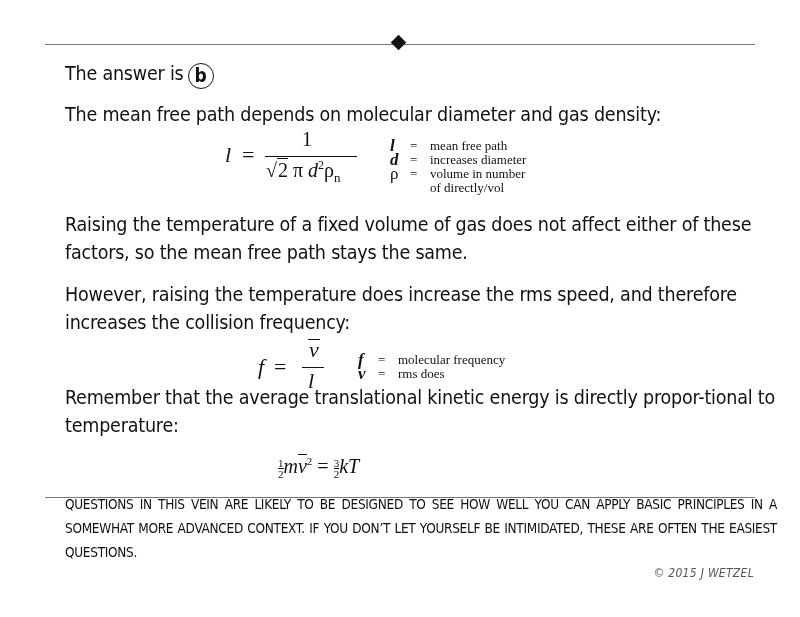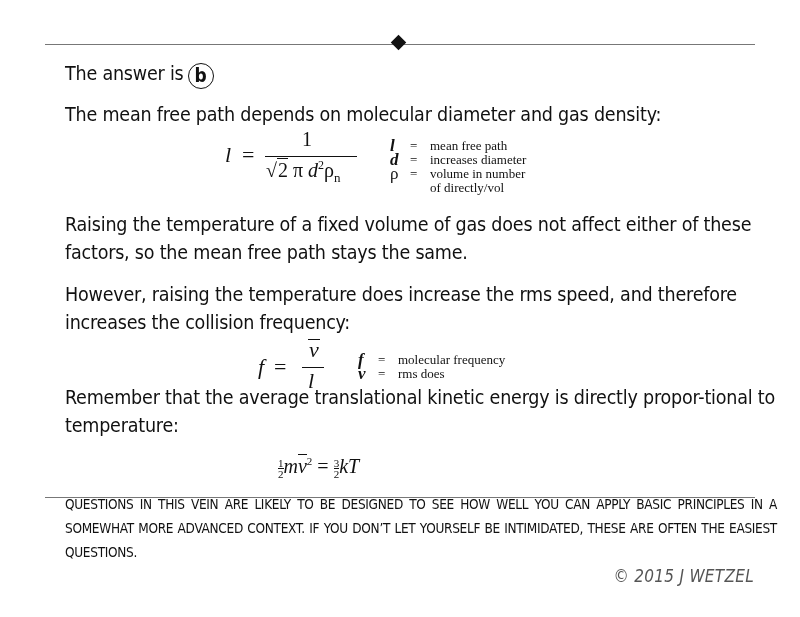--- a/index.html
+++ b/index.html
@@ -50,21 +50,21 @@
   
   .f3 { left:278px; top:455px; font-size:20px; white-space:nowrap; }
   .frac { display:inline-block; vertical-align:middle; text-align:center; font-size:11px; line-height:10px; }
   .frac span { display:block; }
   .frac .fl { border-top:1px solid #111; }
   .f3 i { font-style:italic; }
   .vbar { border-top:1px solid #111; }
 
   .bottom-rule { left:45px; top:497px; width:710px; height:1px; background:#777; }
   .note { left:45px; top:492px; width:712px; font-size:13.5px; line-height:24px; letter-spacing:-0.3px; text-align:justify; }
-  .copyright { right:46px; top:566px; font-size:17px; font-style:italic; color:#555; letter-spacing:0.3px; }
+  .copyright { right:46px; top:566px; font-size:12px; font-style:italic; color:#555; letter-spacing:0.3px; }
 </style>
 </head>
 <body>
 
 <div class="abs top-rule"></div>
 <div class="abs diamond"></div>
 
 <div class="abs para sans answer-line">
   <span>The answer is</span><span class="answer-circle">b</span>
 </div>

